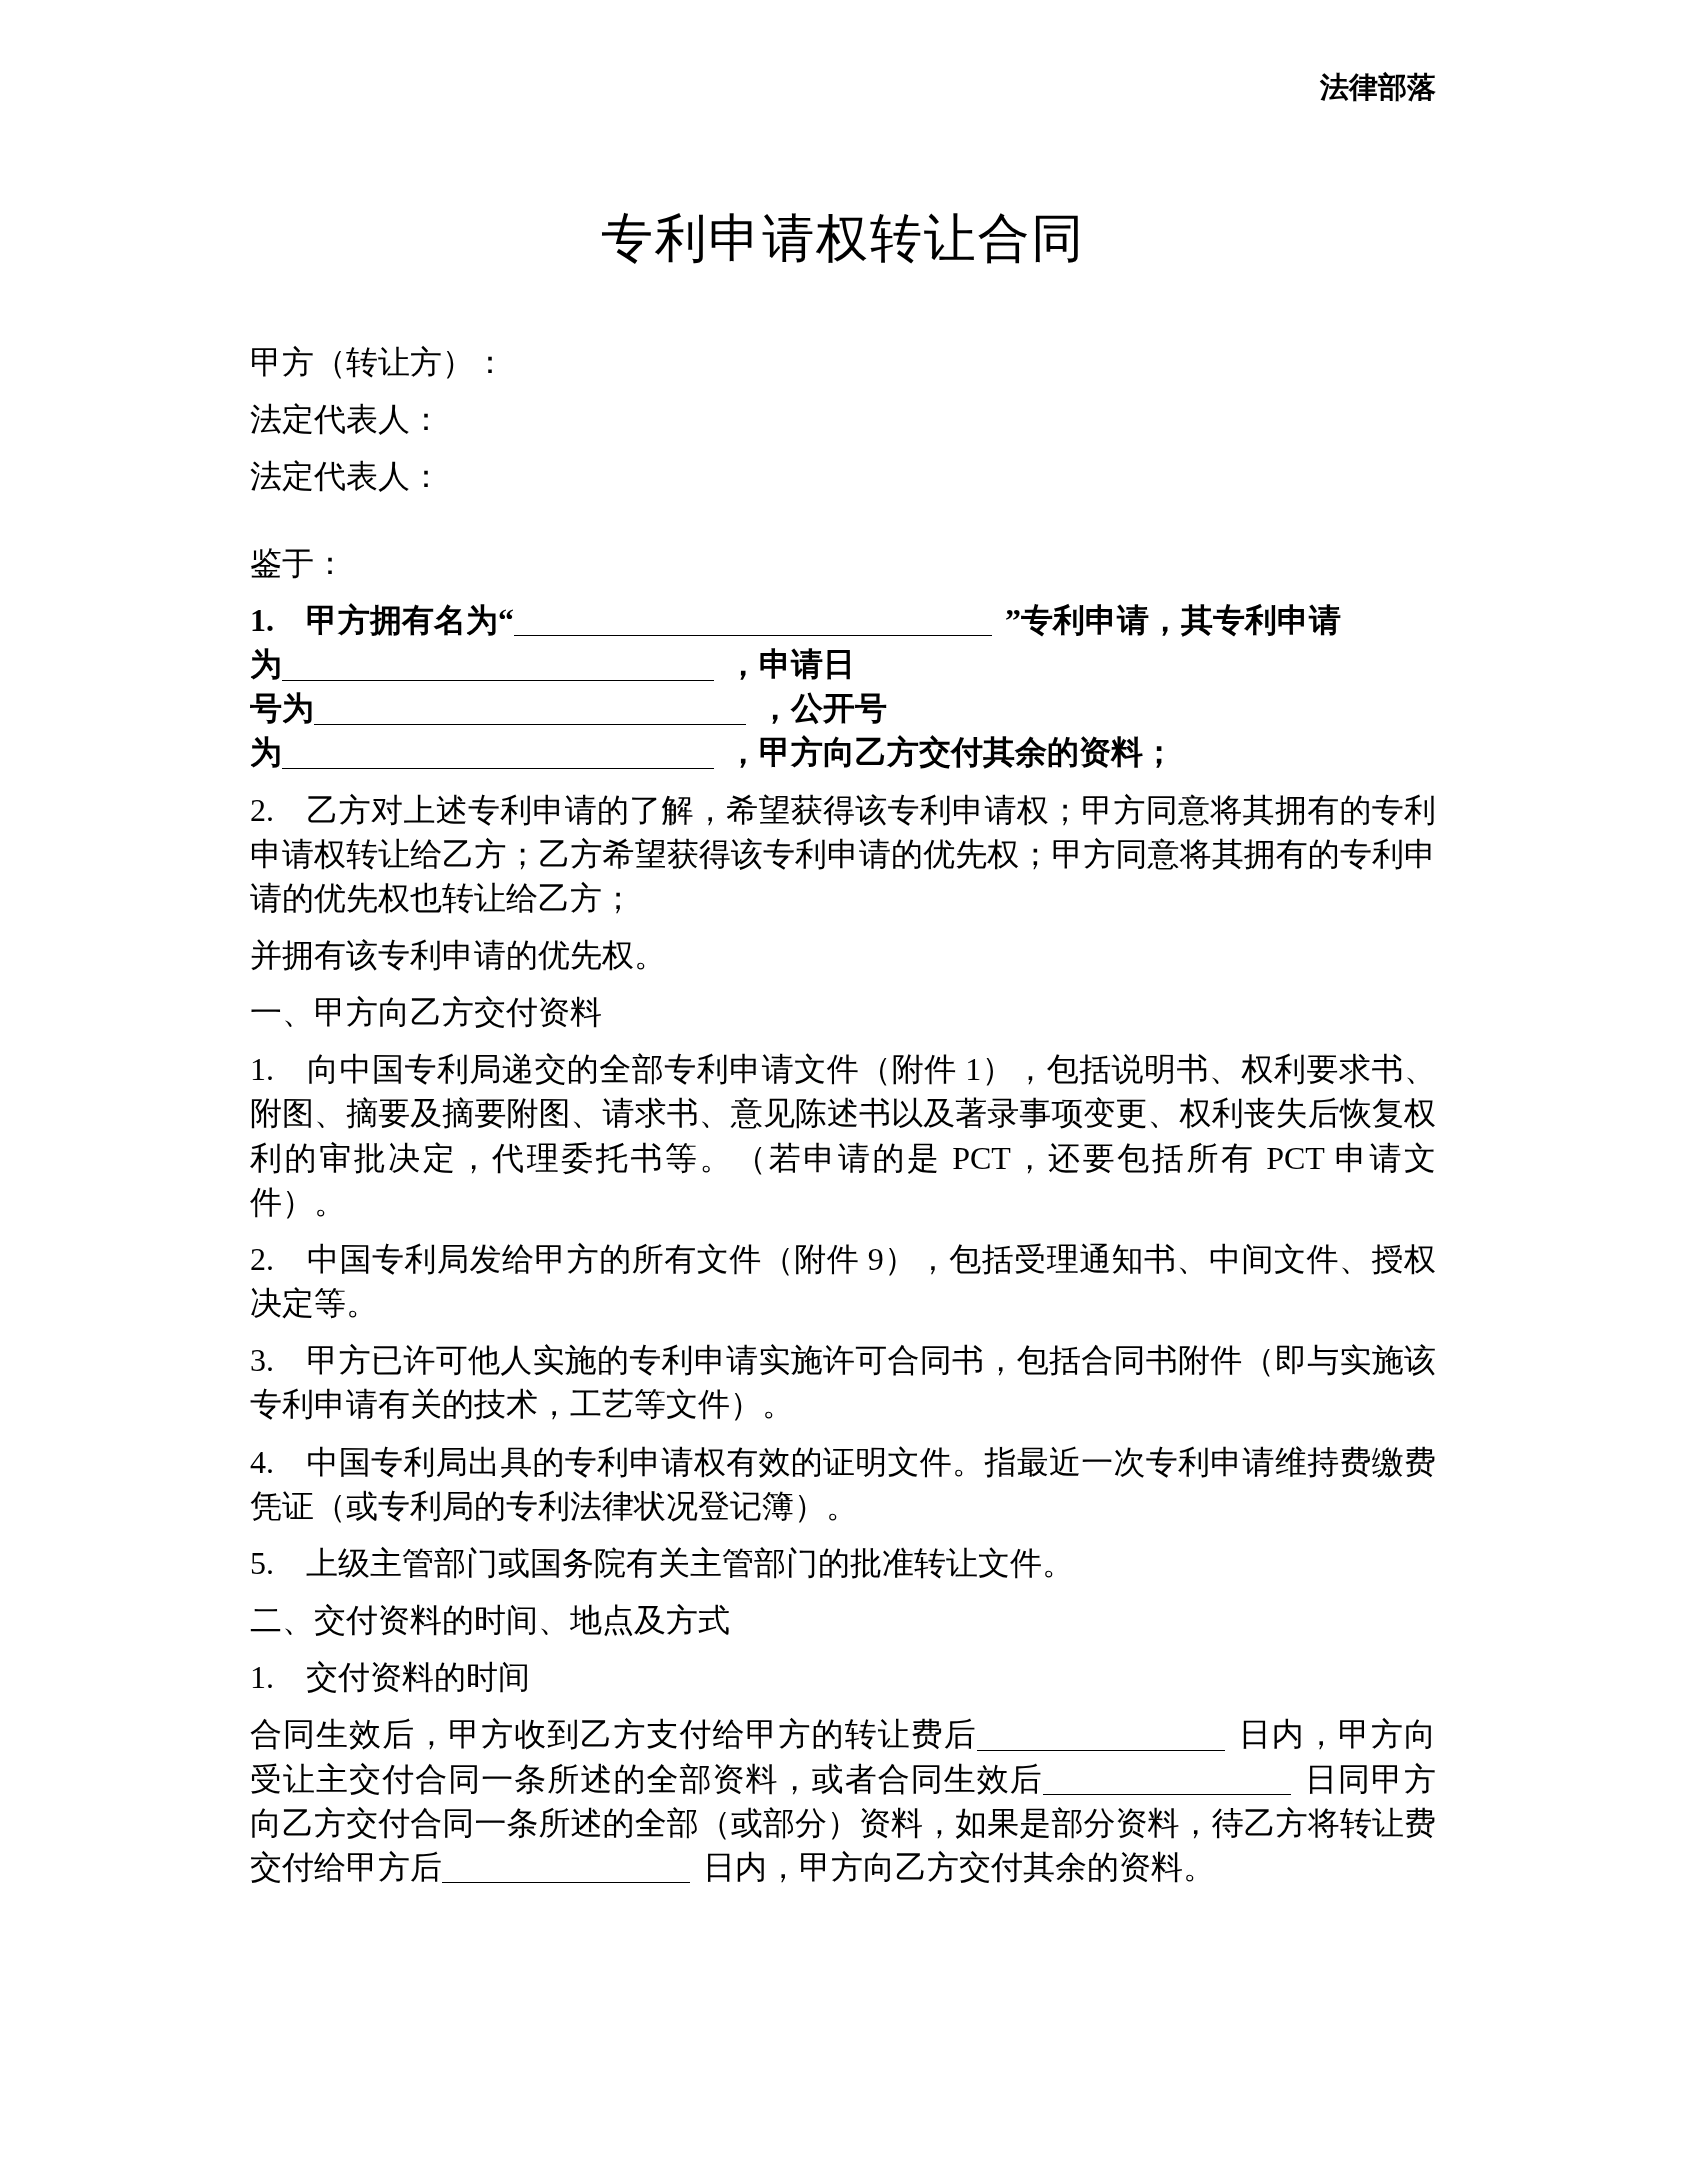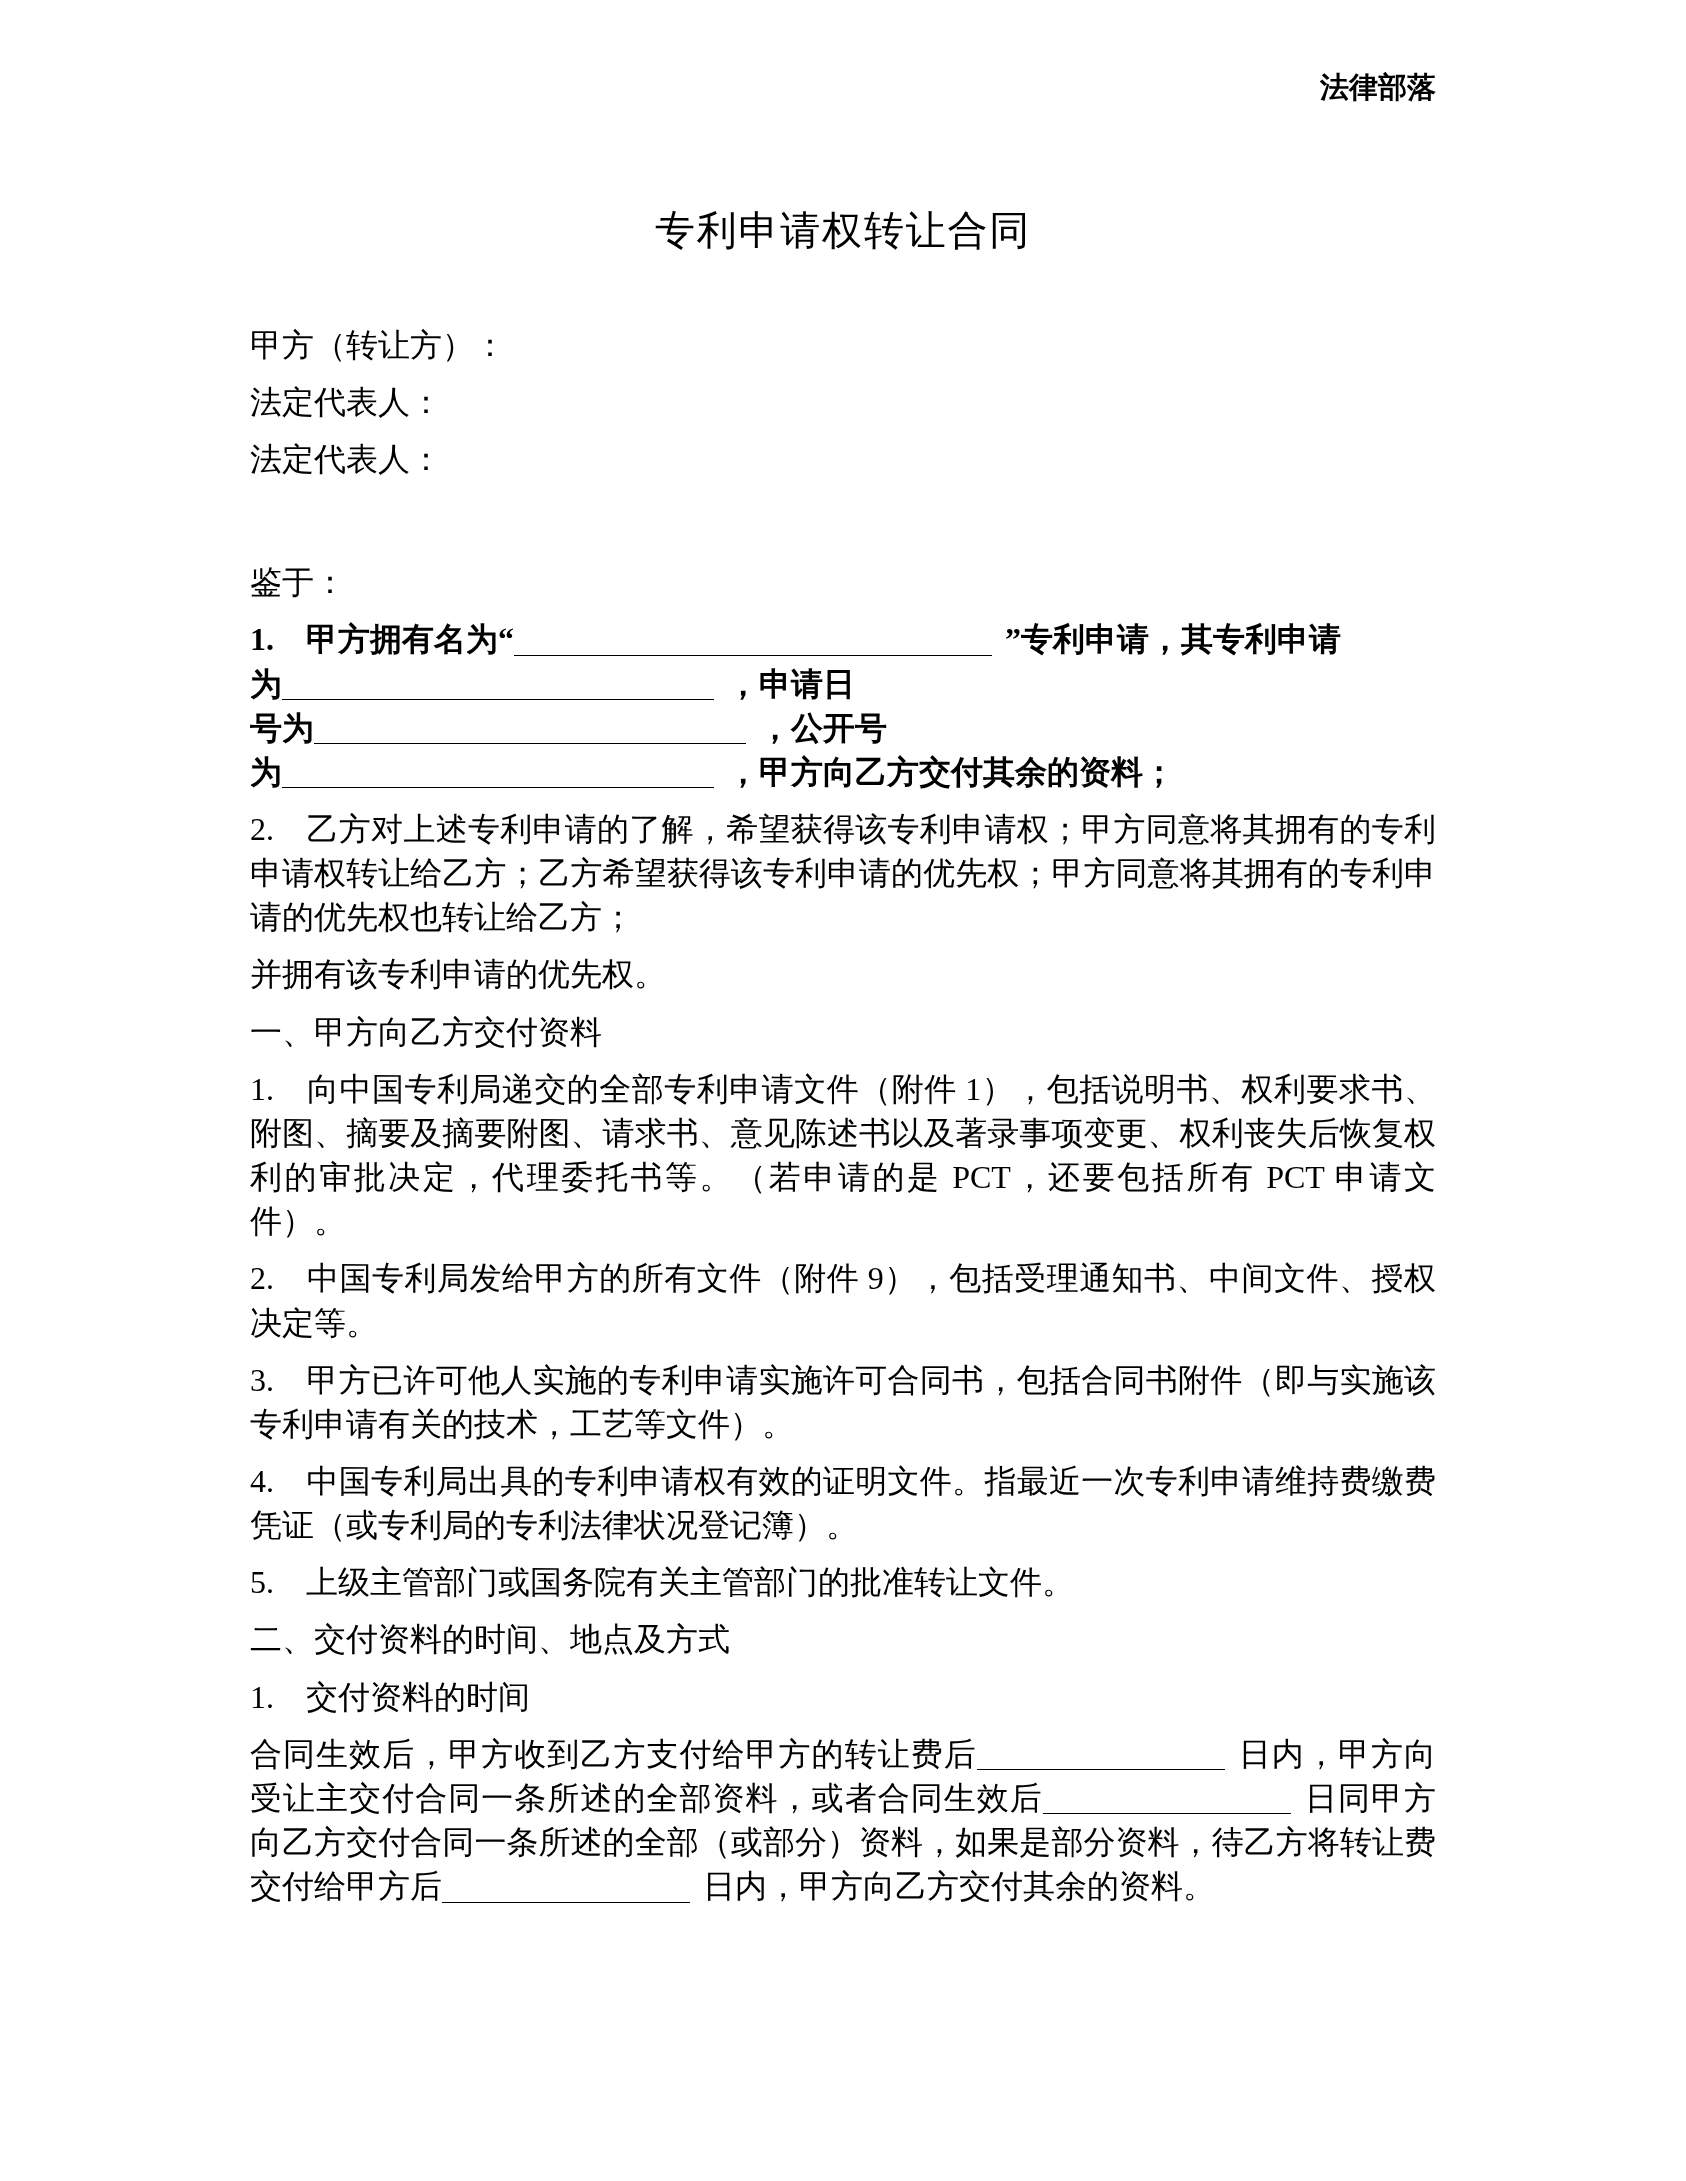--- a/index.html
+++ b/index.html
@@ -15,27 +15,27 @@
   .watermark {
     text-align: right;
     font-family: Liberation Mono, monospace;
     font-weight: 700;
     font-size: 29px;
     line-height: 1;
   }
   .doc-title {
     margin: 99px 0 0 0;
     text-align: center;
-    font-size: 40px;
+    font-size: 52px;
     font-weight: 400;
     letter-spacing: 1.8px;
   }
   .parties { margin-top: 59px; }
   .party-line { line-height: 57px; }
-  .whereas-heading { margin-top: 72px; }
+  .whereas-heading { margin-top: 36px; }
   p.para { margin: 13px 0 0 0; text-align: justify; }
   .clause-block { margin-top: 13px; }
   .hard-line { line-height: 1.38; font-weight: bold; }
   .blank {
     display: inline-block;
     border-bottom: 1.8px solid #000000;
     height: 1em;
     vertical-align: -5.5px;
     margin-right: 13px;
   }

